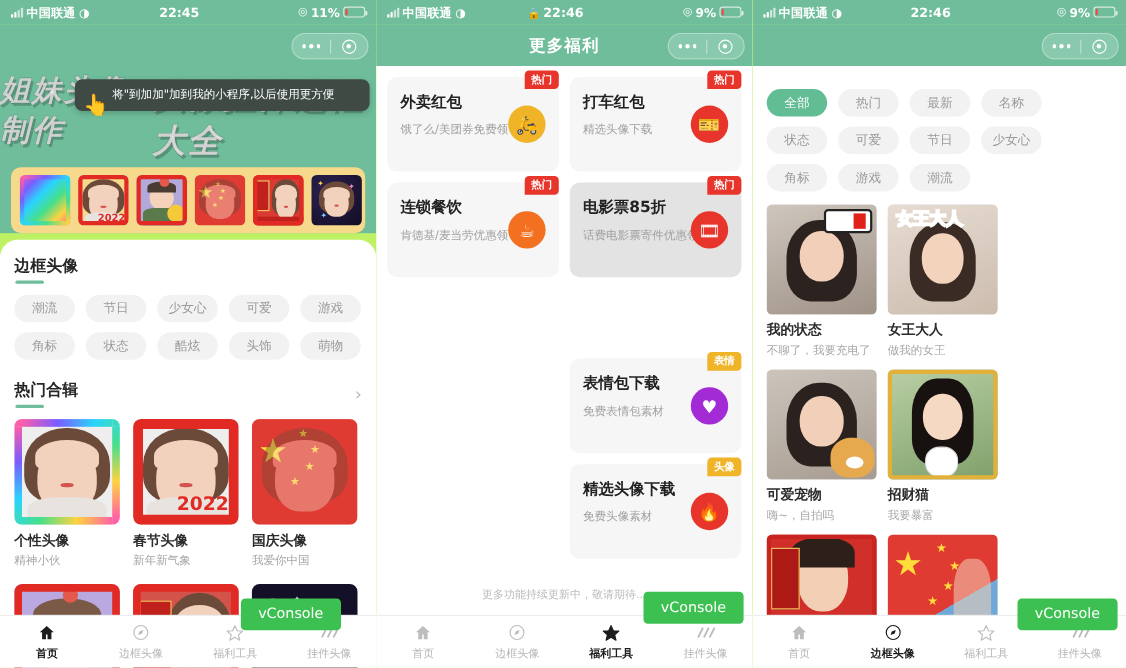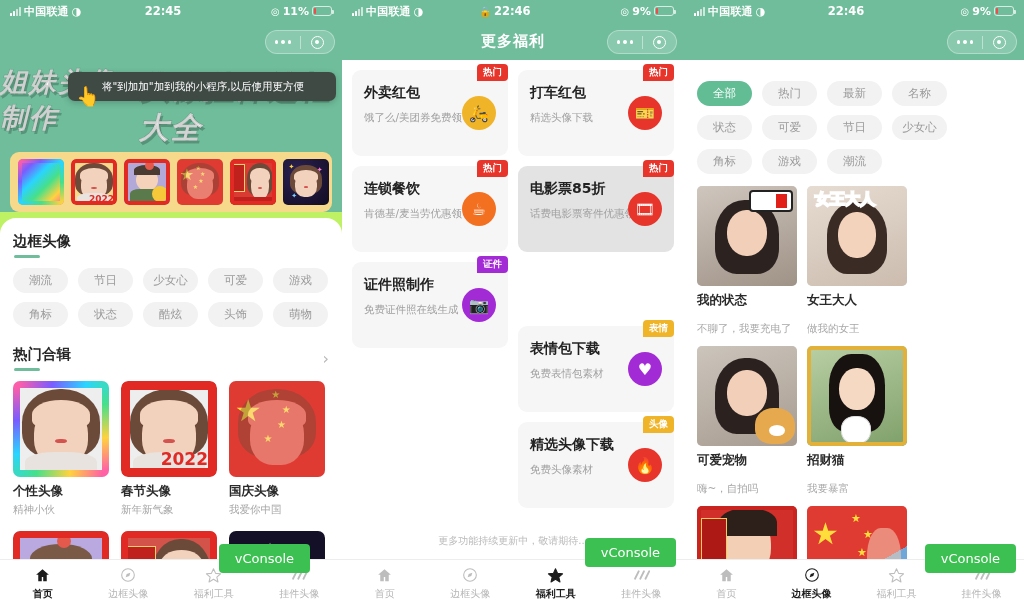--- a/index.html
+++ b/index.html
@@ -128,21 +128,21 @@
     color: #fff; font-size: 16px;
   }
   .more-note { text-align: center; color: #bbb; font-size: 10px; margin-top: 26px; }
 
   
   .p3body { background: #fff; height: 100%; padding: 13px 13px 0; }
   .grid3 { display: flex; flex-wrap: wrap; gap: 10px; margin-top: 12px; }
   .g3item { width: 100px; }
   .g3item .pic { width: 100px; height: 100px; border-radius: 5px; overflow: hidden; position: relative; background: #ddd; }
   .g3item .t { font-size: 12.5px; font-weight: bold; color: #2b2b2b; margin-top: 6px; }
-  .g3item .s { font-size: 10.5px; color: #a8a8a8; margin-top: 13px; white-space: nowrap; overflow: hidden; }
+  .g3item .s { font-size: 10.5px; color: #a8a8a8; margin-top: 3px; white-space: nowrap; overflow: hidden; }
 
   
   .tabbar {
     position: absolute; left: 0; right: 0; bottom: 0; height: 48px;
     background: #fff; border-top: .5px solid #ededed;
     display: flex; align-items: center;
   }
   .tabitem { flex: 1; display: flex; flex-direction: column; align-items: center; gap: 3px; }
   .tabitem .ic { height: 17px; display: flex; align-items: center; justify-content: center; color: #bdbdbd; }
   .tabitem .lb { font-size: 10px; color: #b5b5b5; }
@@ -468,26 +468,20 @@
               <div class="badge" style="background:#e8352b">热门</div>
               <div class="ft">外卖红包</div>
               <div class="fs">饿了么/美团券免费领</div>
               <div class="circ" style="background:#f0b429">🛵</div>
             </div>
             <div class="fcard">
               <div class="badge" style="background:#e8352b">热门</div>
               <div class="ft">连锁餐饮</div>
               <div class="fs">肯德基/麦当劳优惠领</div>
               <div class="circ" style="background:#f37021">☕</div>
-            </div>
-            <div class="fcard">
-              <div class="badge" style="background:#a32bd6">证件</div>
-              <div class="ft">证件照制作</div>
-              <div class="fs">免费证件照在线生成</div>
-              <div class="circ" style="background:#a32bd6">📷</div>
             </div>
           </div>
         <div class="col2" id="p2right">
             <div class="fcard">
               <div class="badge" style="background:#e8352b">热门</div>
               <div class="ft">打车红包</div>
               <div class="fs">精选头像下载</div>
               <div class="circ" style="background:#e8352b">🎫</div>
             </div>
             <div class="fcard pressed">

